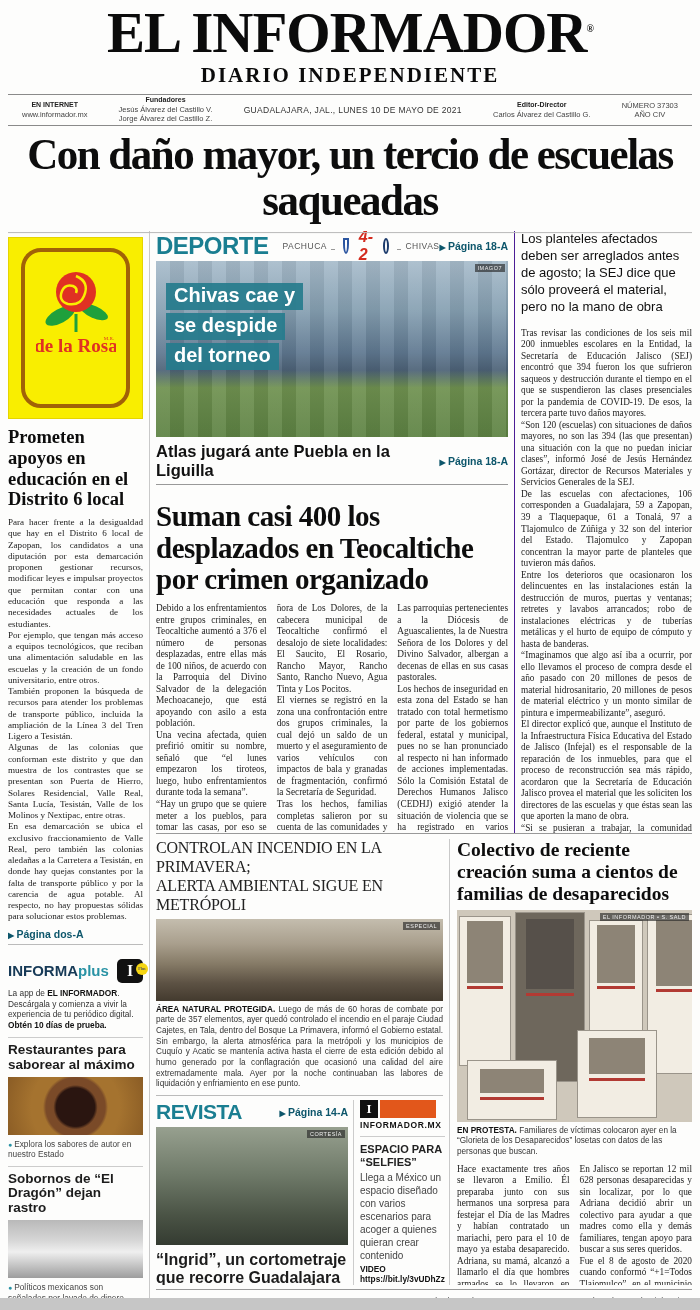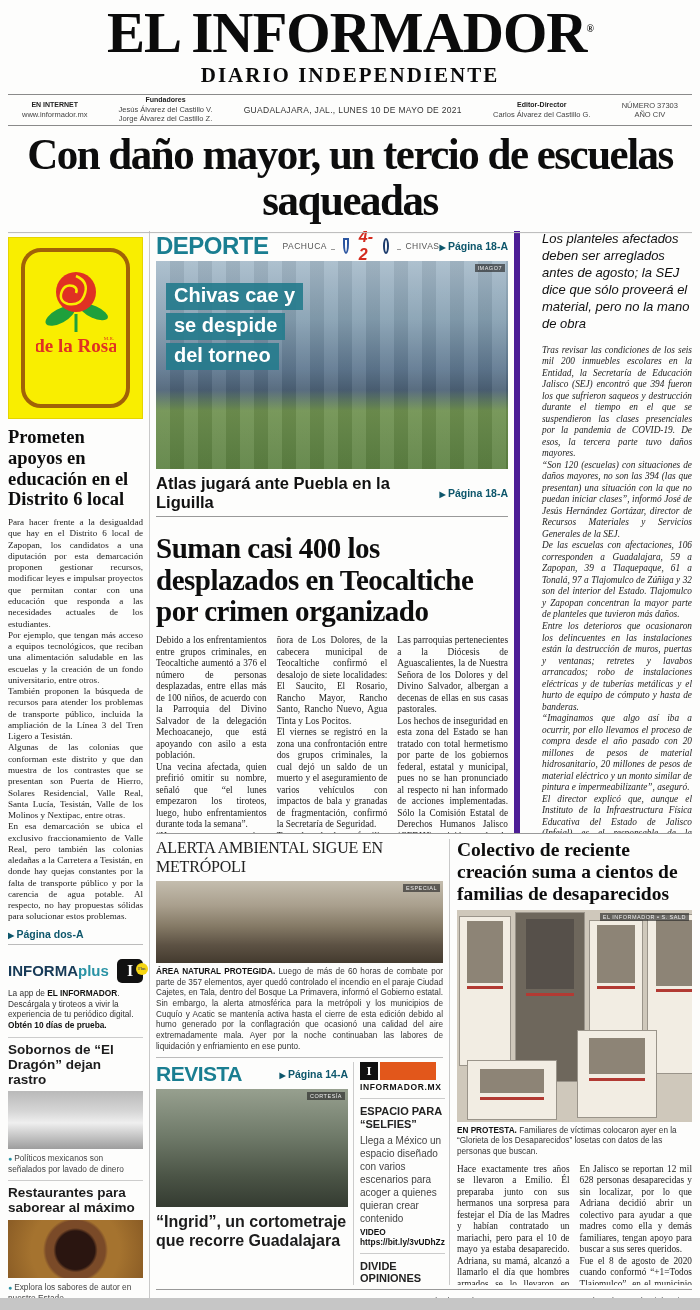--- a/index.html
+++ b/index.html
@@ -20,21 +20,21 @@
   
   .main-headline { font-size:43px; font-weight:bold; letter-spacing:-1.5px; text-align:center;
                    line-height:1.05; padding:6px 0 8px; color:#0d0d0d; transform:scaleY(1.04);
                    border-bottom:1px solid #bbb; }
   
   .mainflex { display:flex; height:1114px; overflow:hidden; }
   .rail { width:142px; flex:none; border-right:1px solid #c9c9c9; padding:6px 6px 0 0; overflow:hidden; }
   .mainarea { flex:1; padding-left:6px; overflow:hidden; }
   .rowA { display:flex; height:602px; overflow:hidden; }
   .colMid { width:358px; flex:none; padding-right:6px; }
-  .colRight { flex:1; border-left:6px solid #4c1d95; padding-left:22px; overflow:hidden;font-style:italic; }
+  .colRight { flex:1; border-left:1px solid #4c1d95; padding-left:6px; overflow:hidden; }
   .rowB { display:flex; height:452px; overflow:hidden; border-top:1px solid #999; padding-top:5px; }
   .rowB-left { width:293px; flex:none; padding-right:6px; }
   .rowB-right { flex:1; border-left:1px solid #c9c9c9; padding-left:7px; overflow:hidden; }
   .rowB2 { display:flex; border-top:1px solid #bbb; margin-top:5px; padding-top:4px; }
   .revcol { width:192px; flex:none; }
   .mxcol { flex:1; border-left:1px solid #ccc; margin-left:5px; padding-left:6px;
            font-family:"Liberation Sans", sans-serif; }
   .pageref { font-family:"Liberation Sans", sans-serif; font-weight:bold; font-size:10.5px; color:#0d566b; white-space:nowrap; }
   .pageref::before { content:"▶ "; font-size:8px; color:#0d566b; }
   .body-serif { font-size:9.3px; line-height:1.24; text-align:justify; color:#222; white-space:pre-line; }
@@ -42,21 +42,21 @@
   .dep-bar { display:flex; align-items:center; height:30px; font-family:"Liberation Sans", sans-serif; }
   .dep-label { font-size:24px; font-weight:bold; color:#1a7e91; letter-spacing:-.5px; margin-right:14px; }
   .score-team { font-size:8.5px; color:#555; letter-spacing:.5px; }
   .score-line { width:26px; border-bottom:1px solid #999; height:8px; margin:0 4px; }
   .logo-pachuca { width:13px; height:16px; background:#fff; border:2px solid #2b55a0;
                   border-radius:0 0 55% 55% / 0 0 65% 65%; margin:0 4px; }
   .logo-chivas { width:16px; height:16px; border-radius:50%; border:2px solid #1b3a6b;
                  background:repeating-linear-gradient(90deg,#fff 0 2px,#cf2030 2px 4px); margin:0 4px; }
   .score-num { font-size:16px; font-weight:bold; font-style:italic; color:#d42b1e; margin:0 6px; }
   .dep-bar .pageref { margin-left:auto; }
-  .dep-photo { position:relative; height:208px; overflow:hidden;
+  .dep-photo { position:relative; height:176px; overflow:hidden;
     background:linear-gradient(180deg,#a8bccb 0%,#86a0b2 28%,#5f7890 52%,#4d6277 62%,#6f9150 72%,#5d8243 100%); }
   .dep-photo::after { content:""; position:absolute; inset:0;
     background:repeating-linear-gradient(90deg,rgba(255,255,255,.07) 0 14px,rgba(0,0,0,.06) 14px 28px); }
   .chip-stack { position:absolute; left:10px; top:22px; z-index:2; }
   .chip { display:table; background:rgba(38,124,141,.92); color:#fff; font-family:"Liberation Sans", sans-serif;
           font-weight:bold; font-size:20px; padding:1px 8px 3px; margin-bottom:3px; }
   .photo-credit { position:absolute; right:3px; top:3px; z-index:2; background:rgba(40,40,40,.65); color:#eee;
                   font-family:"Liberation Sans", sans-serif; font-size:5.5px; padding:1px 3px; letter-spacing:.5px; }
   .atlas-row { display:flex; align-items:center; justify-content:space-between; padding:5px 0 4px; }
   .atlas-head { font-family:"Liberation Sans", sans-serif; font-weight:bold; font-size:16.5px; color:#111; }
@@ -192,31 +192,31 @@
 Por ejemplo, que tengan más acceso a equipos tecnológicos, que reciban una alimentación saludable en las escuelas y la creación de un fondo universitario, entre otros.
 También proponen la búsqueda de recursos para atender los problemas de transporte público, incluida la ampliación de la Línea 3 del Tren Ligero a Tesistán.
 Algunas de las colonias que conforman este distrito y que dan muestra de los contrastes que se presentan son Puerta de Hierro, Solares Residencial, Valle Real, Santa Lucía, Tesistán, Valle de los Molinos y Nextipac, entre otras.
 En esa demarcación se ubica el exclusivo fraccionamiento de Valle Real, pero también las colonias aledañas a la Carretera a Tesistán, en donde hay quejas constantes por la falta de transporte público y por la carencia de agua potable. Al respecto, no hay propuestas sólidas para solucionar estos problemas.</div>
       <span class="pageref">Página dos-A</span>
 
       <div class="ip-logo">
         <span class="ip-word"><span>INFORMA</span><b>plus</b></span>
         <span class="ip-badge"><span>I</span><i>Plus</i></span>
       </div>
-      <div class="ip-app"><span>La app de </span><b>EL INFORMADOR</b><span>. Descárgala y tiroteos a vivir la experiencia de tu periódico digital. </span><b>Obtén 10 días de prueba.</b></div>
-
+      <div class="ip-app"><span>La app de </span><b>EL INFORMADOR</b><span>. Descárgala y comienza a vivir la experiencia de tu periódico digital. </span><b>Obtén 10 días de prueba.</b></div>
+
+      <div class="ip-item">
+        <div class="ip-item-title">Restaurantes para saborear al máximo</div>
+        <div class="ip-photo ph-food"></div>
+        <div class="ip-note">Explora los sabores de autor en nuestro Estado</div>
+      </div>
       <div class="ip-item">
         <div class="ip-item-title">Sobornos de “El Dragón” dejan rastro</div>
         <div class="ip-photo ph-house"></div>
         <div class="ip-note">Políticos mexicanos son señalados por lavado de dinero</div>
-      </div>
-      <div class="ip-item">
-        <div class="ip-item-title">Restaurantes para saborear al máximo</div>
-        <div class="ip-photo ph-food"></div>
-        <div class="ip-note">Explora los sabores de autor en nuestro Estado</div>
       </div>
       <div class="ip-item">
         <div class="ip-item-title">Real Madrid deja ir gran oportunidad</div>
 
       </div>
 
     </aside>
 
     <div class="mainarea">
 
@@ -268,20 +268,21 @@
 El director explicó que, aunque el Instituto de la Infraestructura Física Educativa del Estado de Jalisco (Infejal) es el responsable de la reparación de los inmuebles, para que el proceso de reconstrucción sea más rápido, acordaron que la Secretaría de Educación Jalisco provea el material que les soliciten los directores de las escuelas y que éstas sean las que aporten la mano de obra.
 “Si se pusieran a trabajar, la comunidad educativa y los ayuntamientos, estaríamos listos para arrancar el siguiente ciclo que es para el mes de agosto”, añadió.
 Sin embargo, admitió que en algunos casos los trabajos se pueden prolongar más allá de esa fecha, por lo que pidió la voluntad de los directores.
 El funcionario instó a descargar la aplicación para celulares Botón de Auxilio, en la cual se pueden reportar saqueos a la Policía.</div>
         </div>
       </div>
 
       <div class="rowB">
         <div class="rowB-left">
           <div class="inc-head">
+            <div>CONTROLAN INCENDIO EN LA PRIMAVERA;</div>
             <div>ALERTA AMBIENTAL SIGUE EN METRÓPOLI</div>
           </div>
           <div class="inc-photo">
             <span class="photo-credit">ESPECIAL</span>
           </div>
           <div class="inc-caption"><b>ÁREA NATURAL PROTEGIDA.</b><span> Luego de más de 60 horas de combate por parte de 357 elementos, ayer quedó controlado el incendio en el paraje Ciudad Cajetes, en Tala, dentro del Bosque La Primavera, informó el Gobierno estatal. Sin embargo, la alerta atmosférica para la metrópoli y los municipios de Cuquío y Acatic se mantenía activa hasta el cierre de esta edición debido al humo generado por la conflagración que ocasionó una calidad del aire extremadamente mala. Ayer por la noche continuaban las labores de liquidación y enfriamiento en ese punto.</span></div>
 
           <div class="rowB2">
             <div class="revcol">
               <div class="rev-bar">

